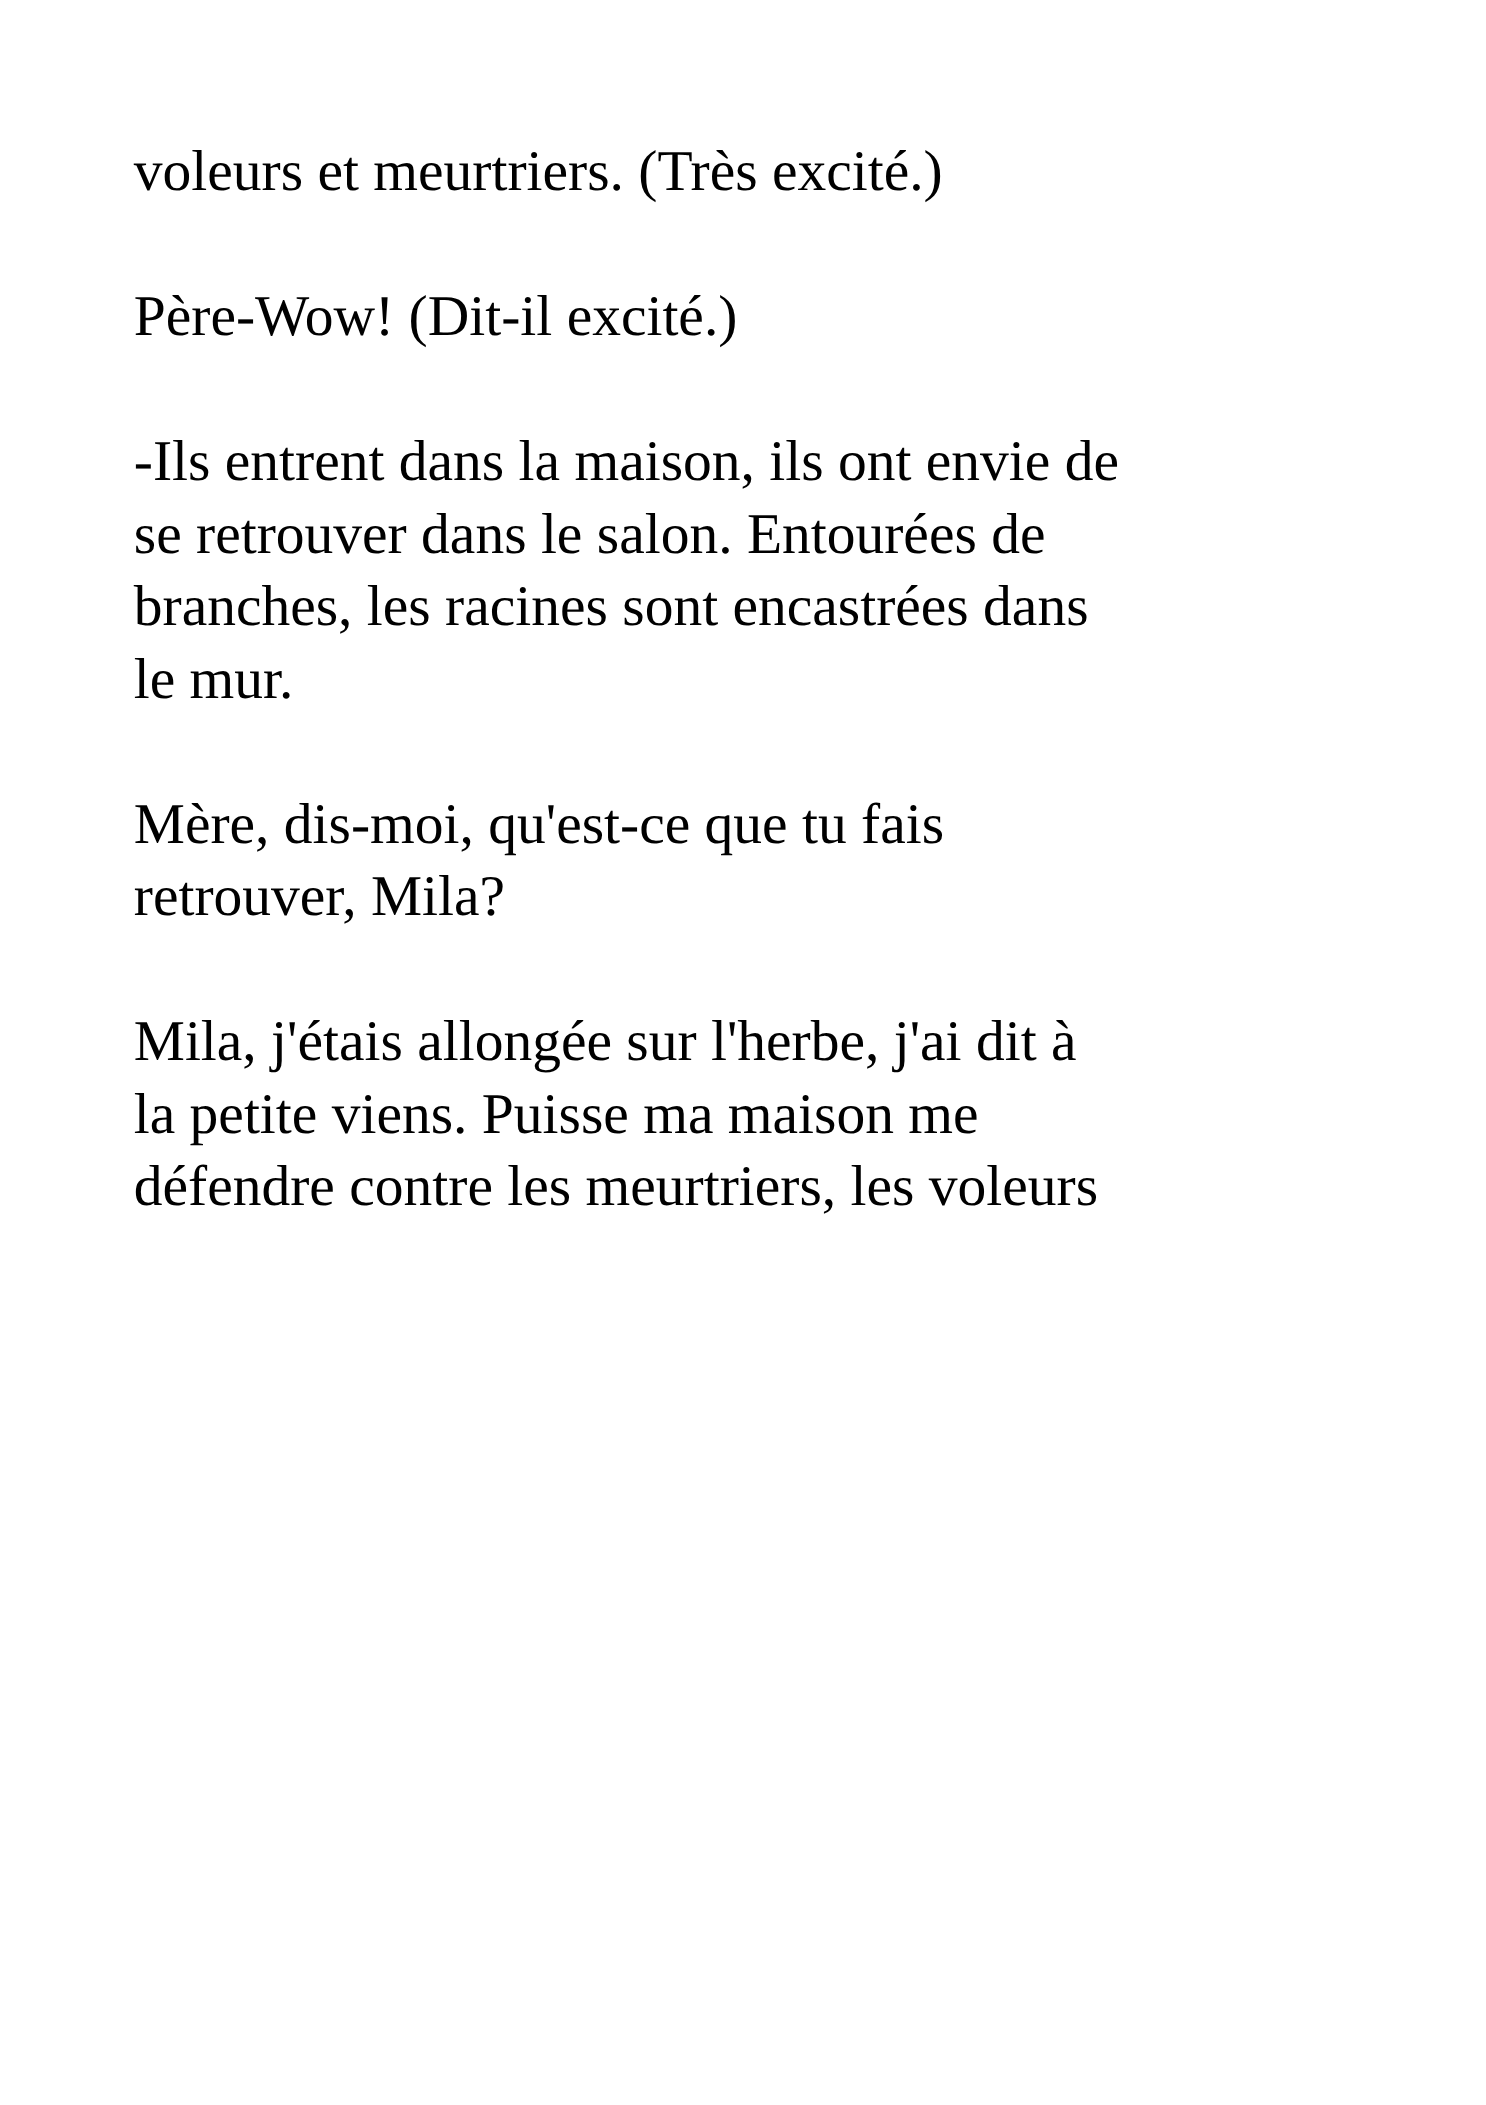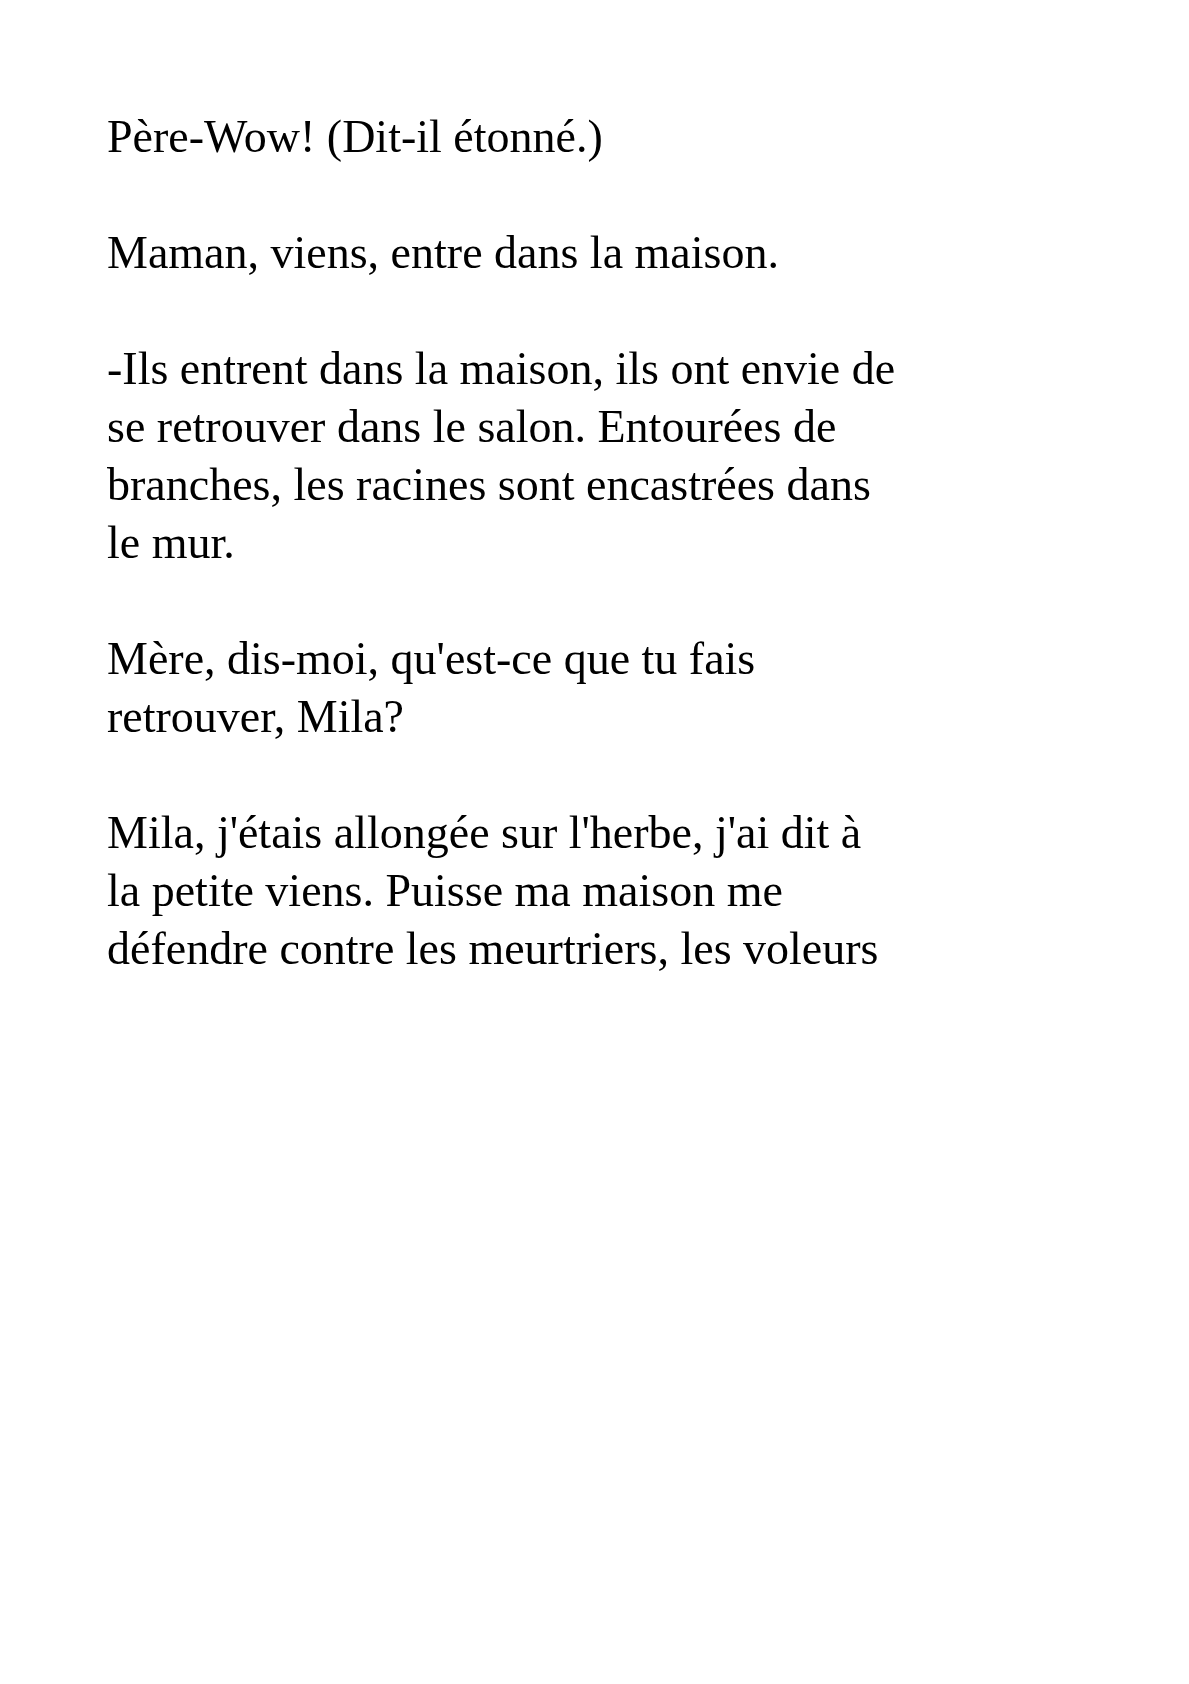--- a/index.html
+++ b/index.html
@@ -28,22 +28,22 @@
     color: #000000;
     white-space: pre-line;
     letter-spacing: 0px;
   }
 </style>
 </head>
 <body>
 
 <div class="page">
   <div class="text-block">
-    <p class="para">Père-Wow! (Dit-il étonné.)</p>
-    <p class="para">Maman, viens, entre dans la maison.</p>
+    <p class="para">voleurs et meurtriers. (Très excité.)</p>
+    <p class="para">Père-Wow! (Dit-il excité.)</p>
     <p class="para">-Ils entrent dans la maison, ils ont envie de
 se retrouver dans le salon. Entourées de
 branches, les racines sont encastrées dans
 le mur.</p>
     <p class="para">Mère, dis-moi, qu'est-ce que tu fais
 retrouver, Mila?</p>
     <p class="para">Mila, j'étais allongée sur l'herbe, j'ai dit à
 la petite viens. Puisse ma maison me
 défendre contre les meurtriers, les voleurs</p>
   </div>

